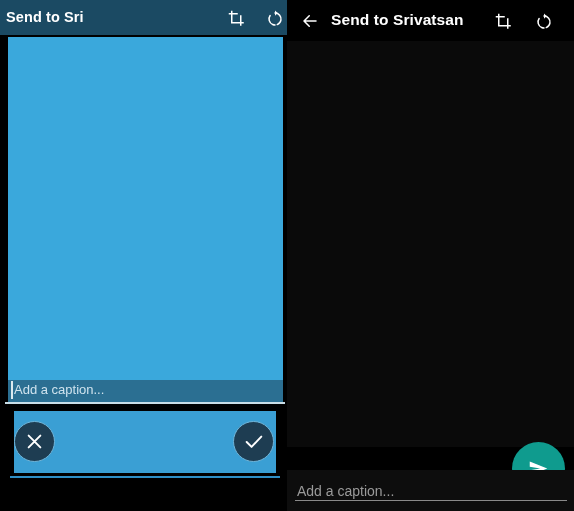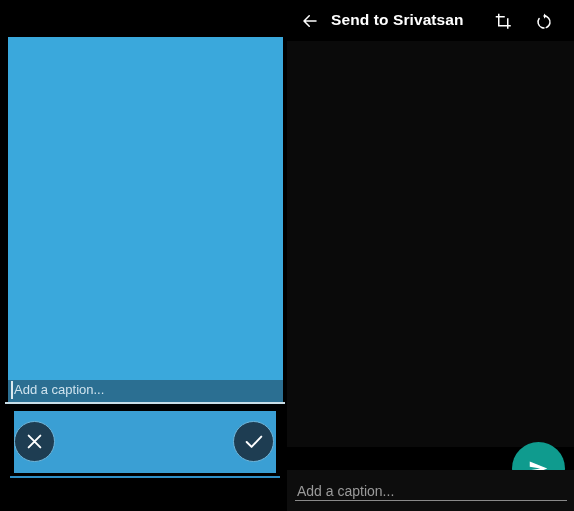--- a/index.html
+++ b/index.html
@@ -241,20 +241,36 @@
 
   svg { display: block; }
 </style>
 </head>
 <body>
 
 <div id="root">
 
   <div class="panel-left">
 
+    <div class="l-appbar">
+      <div class="l-title">Send to Sri</div>
+
+      <div class="l-crop">
+        <svg width="18" height="18" viewBox="0 0 24 24">
+          <path d="M5 1 L5 5 M5 5 L5 17 L17 17 M1 5 L13 5 M17 17 L21 17 M17 7 L17 21" stroke="#ffffff" stroke-width="2" fill="none"></path>
+        </svg>
+      </div>
+
+      <div class="l-rotate">
+        <svg width="18" height="18" viewBox="0 0 24 24">
+          <path d="M12 4 A8 8 0 1 1 5.5 7.4" stroke="#ffffff" stroke-width="2" fill="none" stroke-linecap="round" stroke-dasharray="22 3"></path>
+          <path d="M12 0.5 L15.5 4 L12 7.5 Z" fill="#ffffff"></path>
+        </svg>
+      </div>
+    </div>
 
     <div class="l-photo"></div>
 
     <div class="l-captionbar">
       <div class="l-caret"></div>
       <div class="l-caption-text">Add a caption...</div>
     </div>
     <div class="l-caption-underline"></div>
 
     <div class="l-actionbar"></div>

